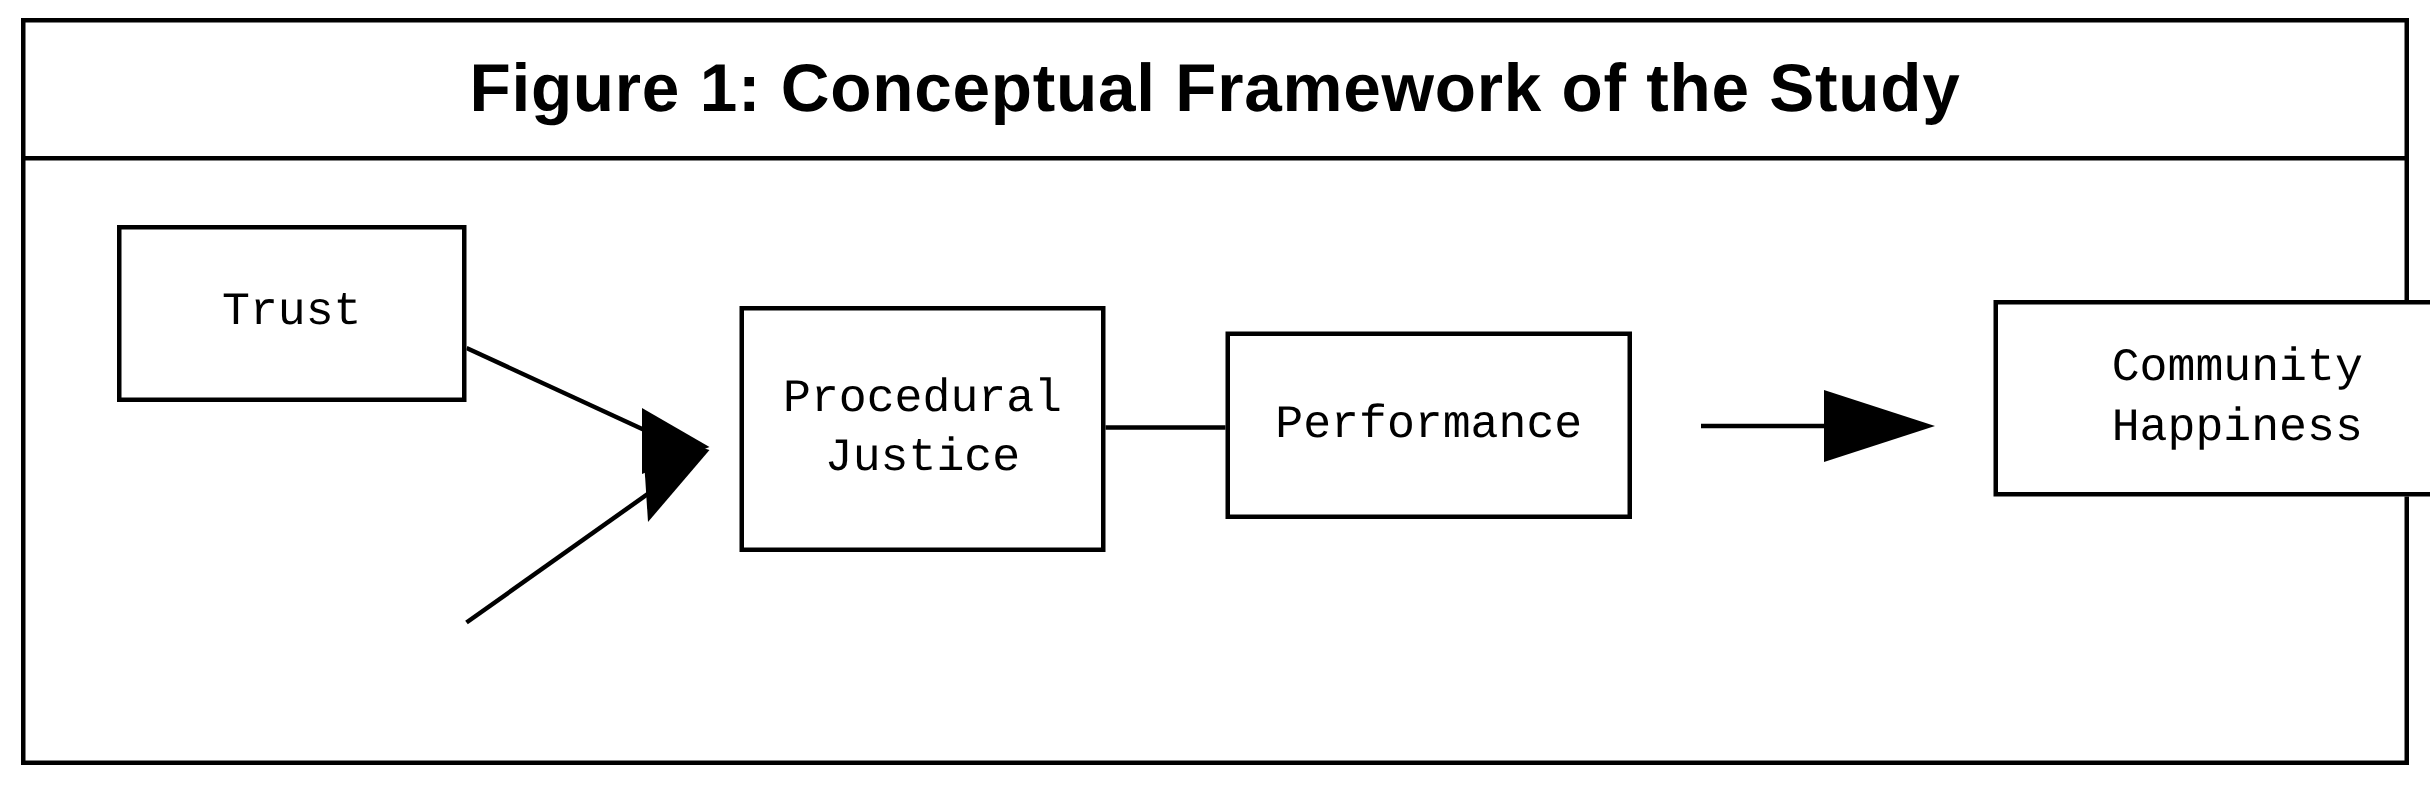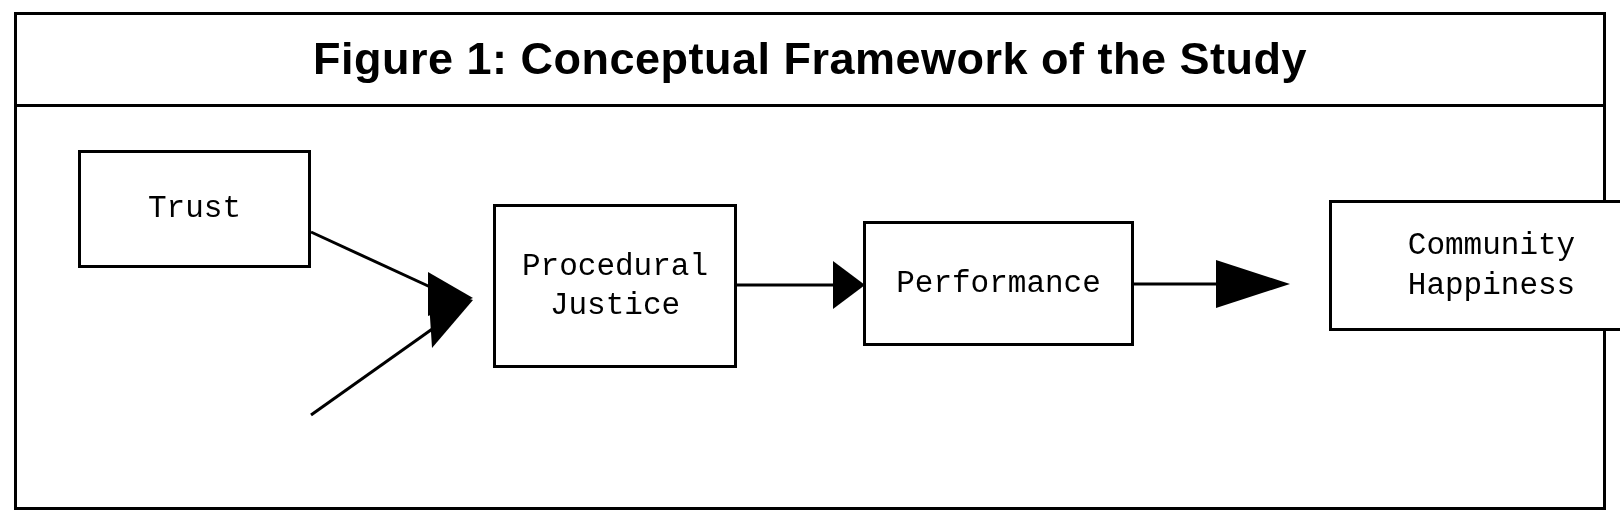--- a/index.html
+++ b/index.html
@@ -85,21 +85,21 @@
     font-family: Liberation Mono, monospace;
     font-weight: normal;
     font-size: 31px;
     line-height: 1.26;
     z-index: 3;
   }
 
   #node-trust      { left: 78px;   top: 150px; width: 233px; height: 118px; }
   #node-integrity  { left: 78px;   top: 352px; width: 233px; height: 107px; }
   #node-procedural { left: 493px;  top: 204px; width: 244px; height: 164px; }
-  #node-performance{ left: 863px;  top: 221px; width: 271px; height: 125px; }
+  #node-performance{ left: 817px;  top: 221px; width: 271px; height: 125px; }
   #node-community  { left: 1288px; top: 200px; width: 325px; height: 131px; margin-left: 41px; }
 
   .node-label {
     display: block;
     white-space: pre-line;
     padding: 0 6px;
   }
 
   
   .connector-layer {

